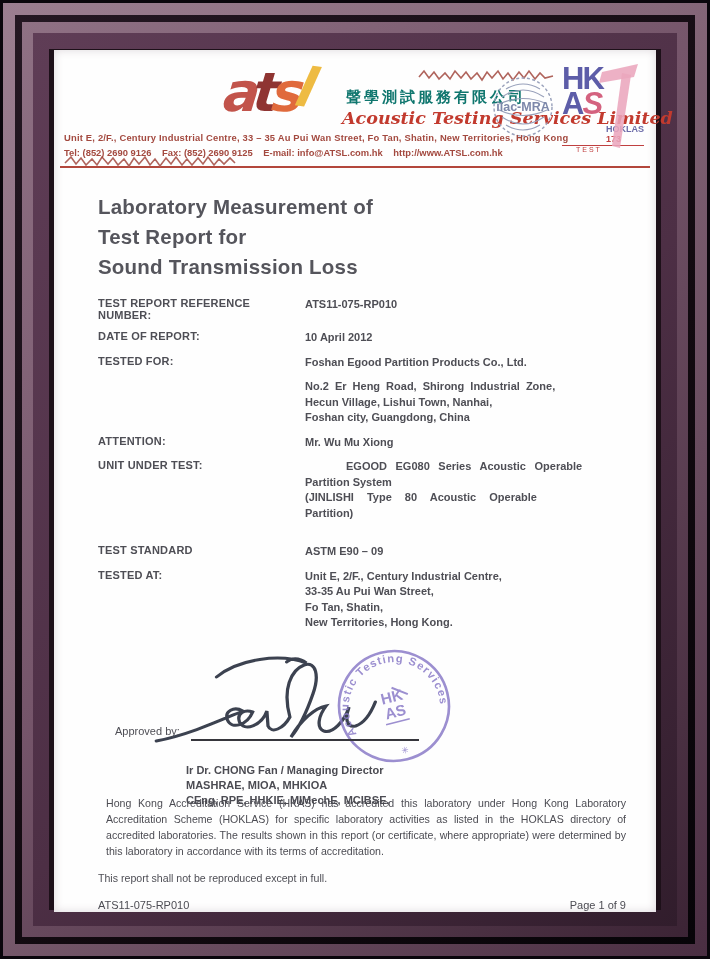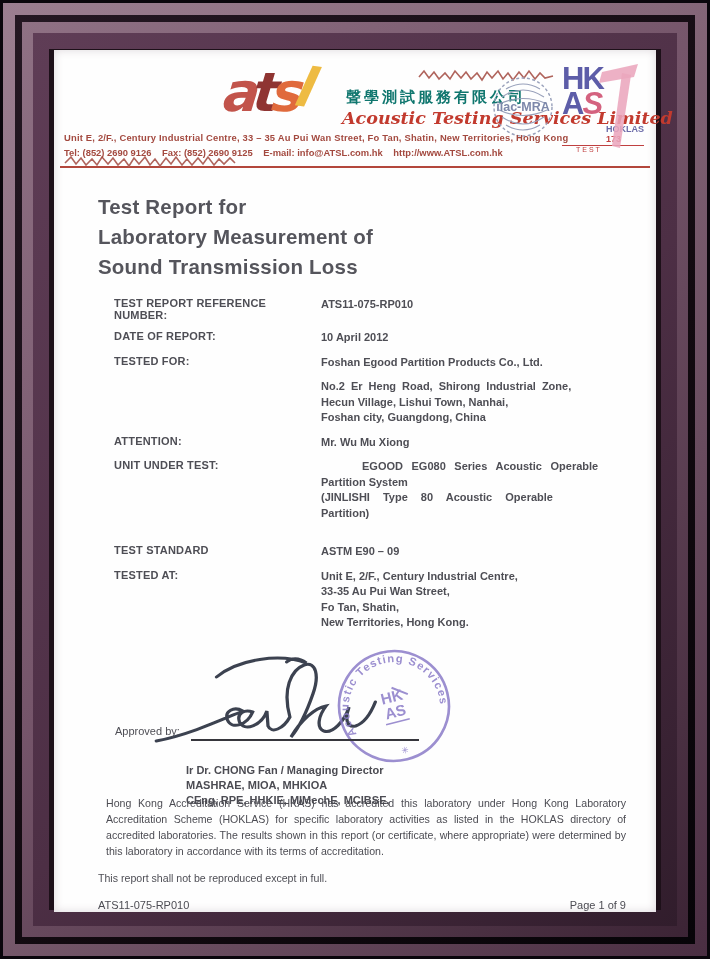--- a/index.html
+++ b/index.html
@@ -49,21 +49,21 @@
   .addr{position:absolute;left:10px;top:82px;font-size:9.4px;font-weight:600;
     color:#a3493f;white-space:nowrap;letter-spacing:.2px;}
   .contact{position:absolute;left:10px;top:97px;font-size:9.4px;font-weight:600;color:#a3493f;white-space:nowrap;}
   .contact span{margin-right:8px;}
   .red-rule{border:0;border-top:2.5px solid #b3473c;margin:0 6px 0 6px;}
   
   .content{padding:24px 30px 0 44px;}
   .title{font-size:20.5px;font-weight:bold;color:#55555c;line-height:30px;letter-spacing:.2px;}
   .fields{margin-top:15px;font-size:11px;font-weight:bold;color:#4e4e55;}
   .row{display:flex;margin-bottom:9px;}
-  .flabel{width:207px;flex:0 0 207px;letter-spacing:.2px;margin-left:16px;}
+  .flabel{width:207px;flex:0 0 207px;letter-spacing:.2px;}
   .fvalue{flex:1;}
   .vline{line-height:15.5px;}
   .gap-lg{margin-top:23px;}
   .st2{word-spacing:3px;}
   .st3{word-spacing:5.5px;padding-left:41px;}
   .st4{word-spacing:10px;}
   
   .sig-section{position:relative;height:140px;margin-top:22px;font-size:11px;}
   .sig-svg{position:absolute;left:55px;top:-2px;}
   .stamp{position:absolute;left:235px;top:-8px;width:122px;height:122px;
@@ -133,22 +133,22 @@
       <span>E-mail: info@ATSL.com.hk</span>
       <span>http://www.ATSL.com.hk</span>
     </div>
   </div>
 
   <hr class="red-rule">
 
   <div class="content">
 
     <div class="title">
+      <div>Laboratory Measurement of</div>
       <div>Test Report for</div>
-      <div>Laboratory Measurement of</div>
       <div>Sound Transmission Loss</div>
     </div>
 
     <div class="fields">
 
       <div class="row">
         <div class="flabel">TEST REPORT REFERENCE NUMBER:</div>
         <div class="fvalue">
             <div class="vline">ATS11-075-RP010</div>
           </div>

